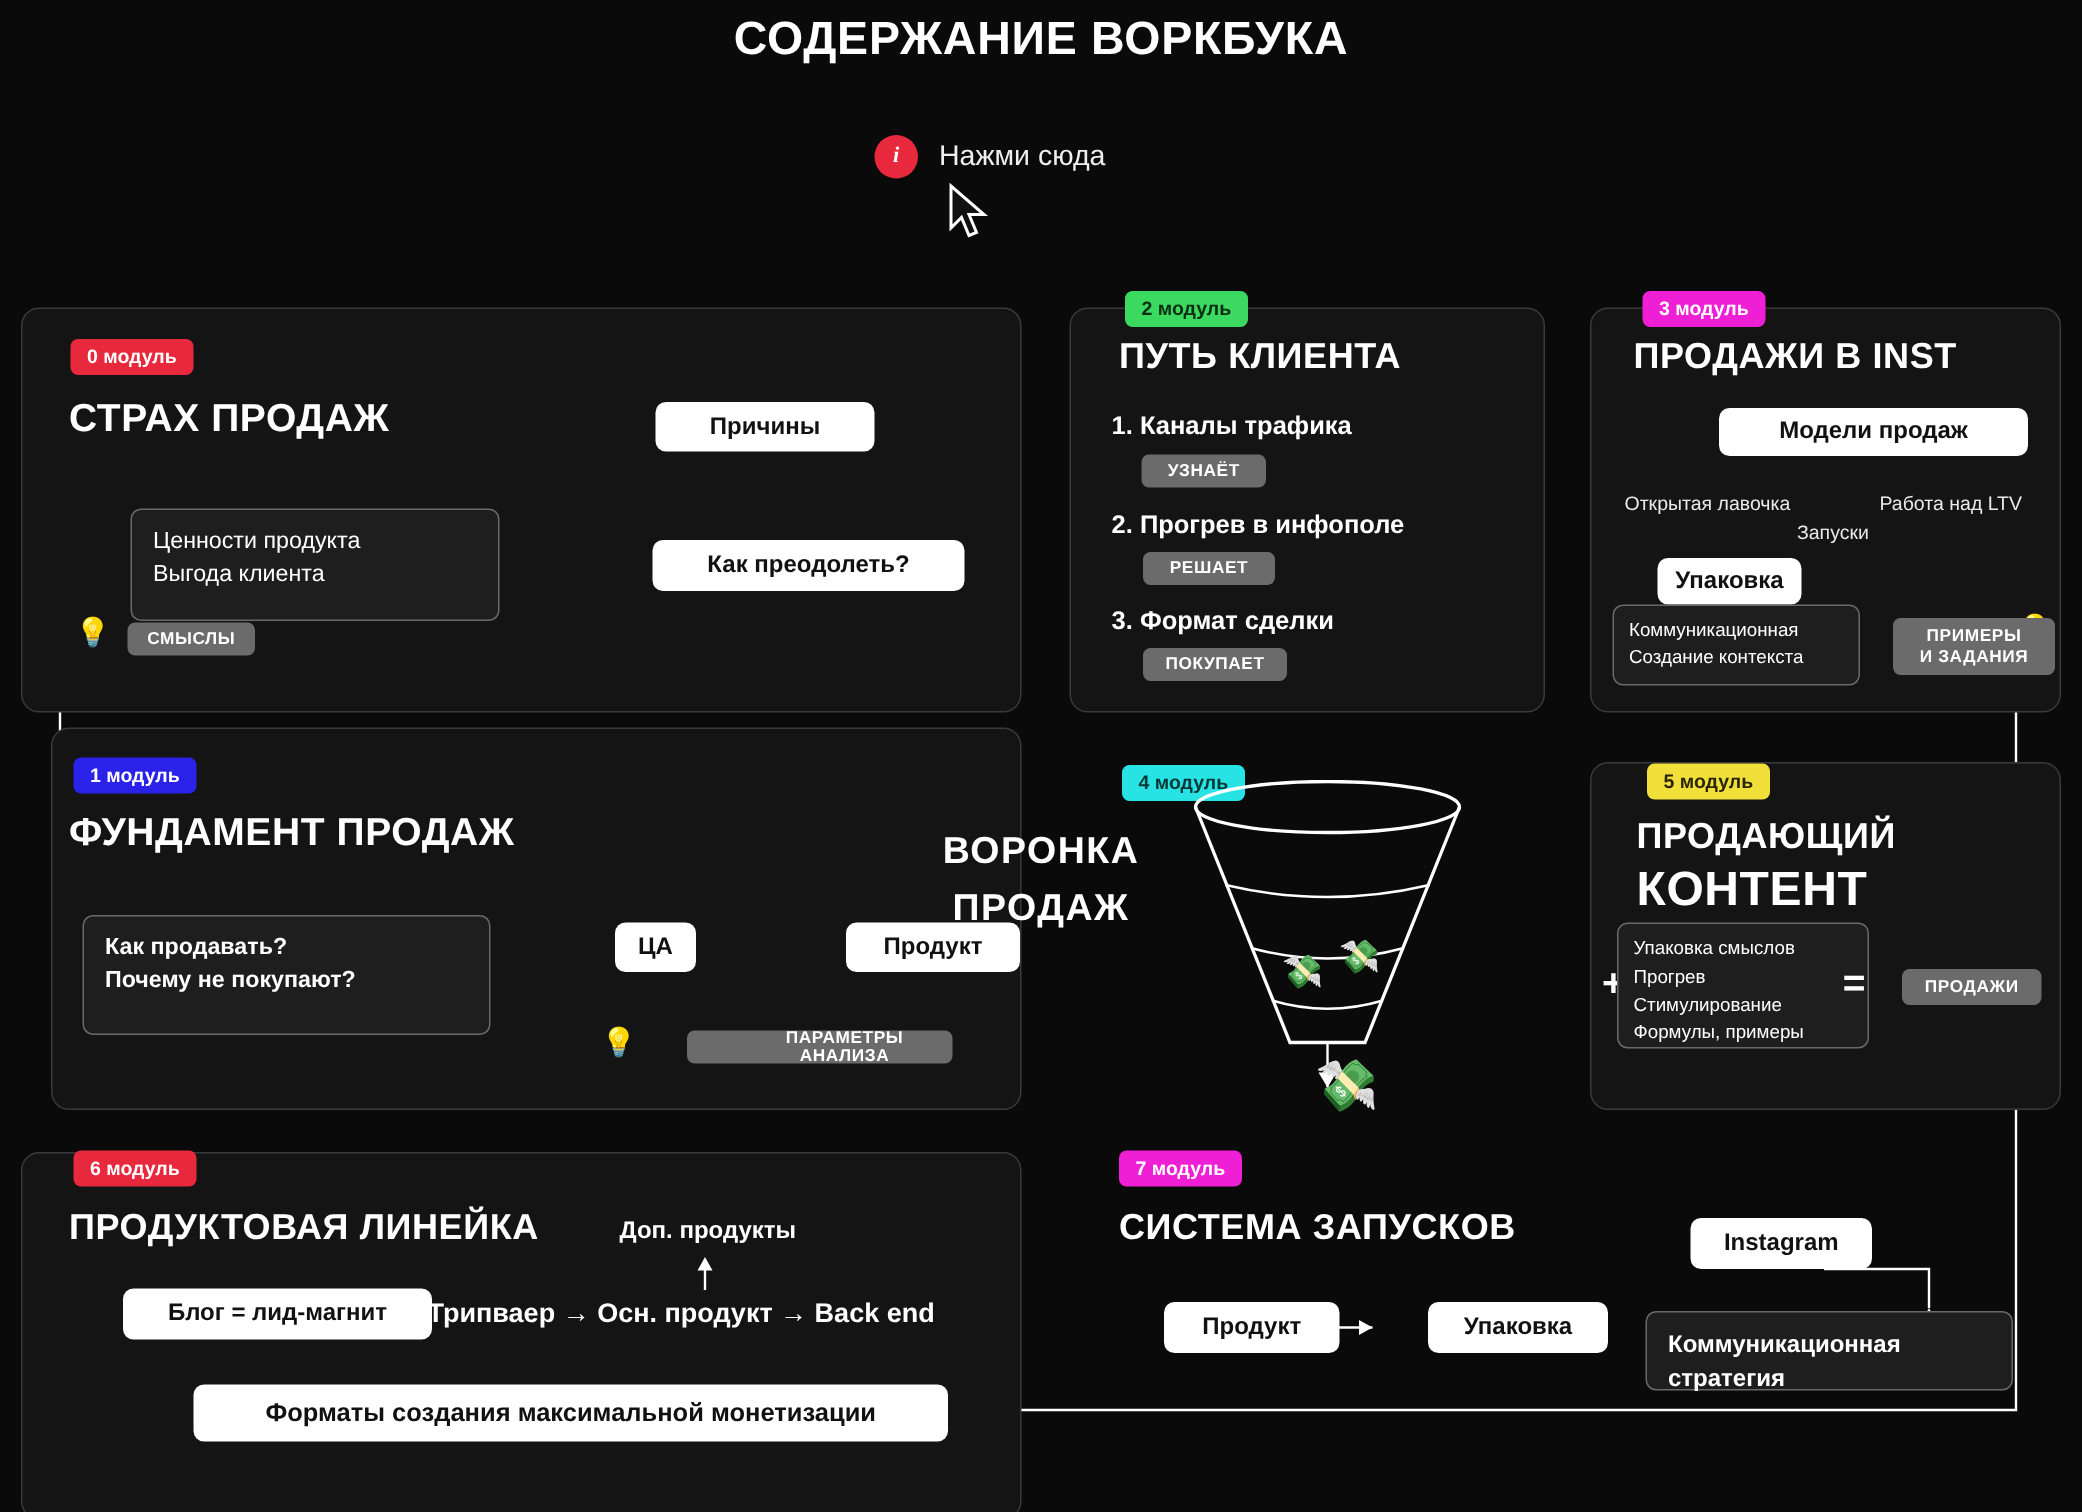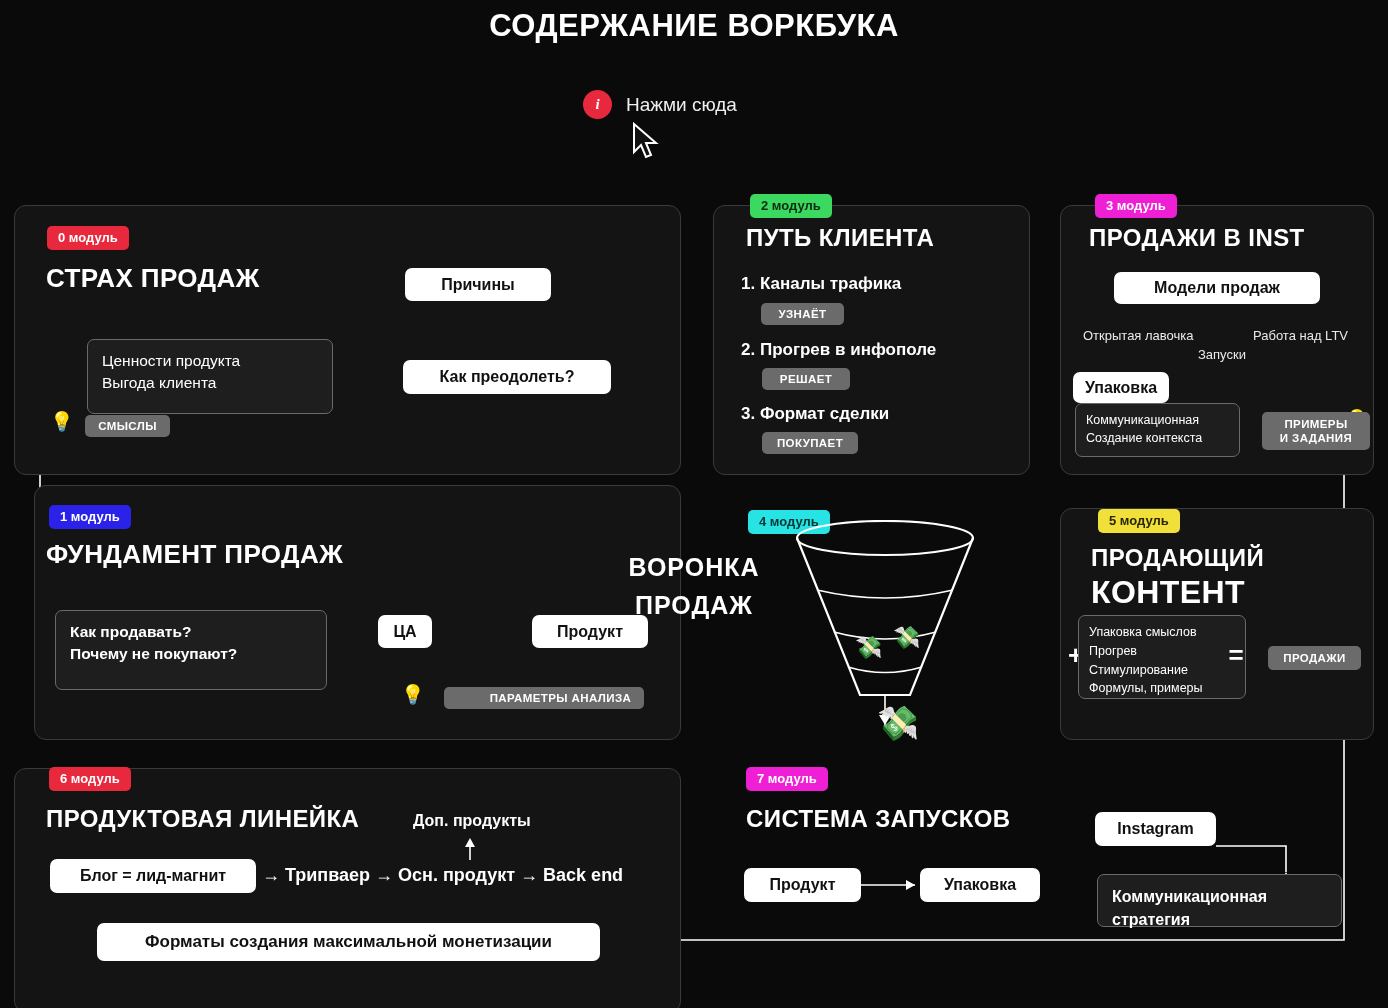--- a/index.html
+++ b/index.html
@@ -53,20 +53,21 @@
   }
 
   .box {
     position: absolute;
     background: #ffffff; color: #111;
     border-radius: 7px;
     font-size: 16px; font-weight: bold;
     display: flex; align-items: center; justify-content: center;
     text-align: center;
     padding: 6px 12px;
+    margin-left: 32px;
   }
   .dbox {
     position: absolute;
     background: #1e1e1e; color: #fff;
     border: 1px solid #6a6a6a;
     border-radius: 7px;
     font-size: 15.5px;
     padding: 10px 14px;
     line-height: 1.45;
   }
@@ -169,21 +170,21 @@
   <div class="tag" style="left:49px; top:505px; background:#2a22e8;">1 модуль</div>
   <div class="panel-title" style="left:46px; top:540px;">ФУНДАМЕНТ ПРОДАЖ</div>
 
   <div class="dbox" style="left:55px; top:610px; width:272px; height:80px; font-weight:bold;">
     <div>Как продавать?</div>
     <div>Почему не покупают?</div>
   </div>
   <div class="box" style="left:378px; top:615px; width:54px; height:33px;">ЦА</div>
   <div class="box" style="left:532px; top:615px; width:116px; height:33px;">Продукт</div>
   <div class="bulb" style="left:401px; top:683px;">💡</div>
-  <div class="pill" style="left:444px; top:687px; width:200px; height:22px;padding-left:43px;">ПАРАМЕТРЫ АНАЛИЗА</div>
+  <div class="pill" style="left:458px; top:687px; width:177px; height:22px;padding-left:43px;">ПАРАМЕТРЫ АНАЛИЗА</div>
 
   <div class="panel" style="left:713px; top:205px; width:317px; height:270px;"></div>
   <div class="tag" style="left:750px; top:194px; background:#3bd960; color:#0b2d12;text-align:right;">2 модуль</div>
   <div class="panel-title" style="left:746px; top:225px; font-size:24px;">ПУТЬ КЛИЕНТА</div>
 
   <div class="num-list" style="left:741px; top:275px;">
     <span>1.</span>
     <span>Каналы трафика</span>
   </div>
   <div class="pill" style="left:761px; top:303px; width:83px; height:22px;">УЗНАЁТ</div>

